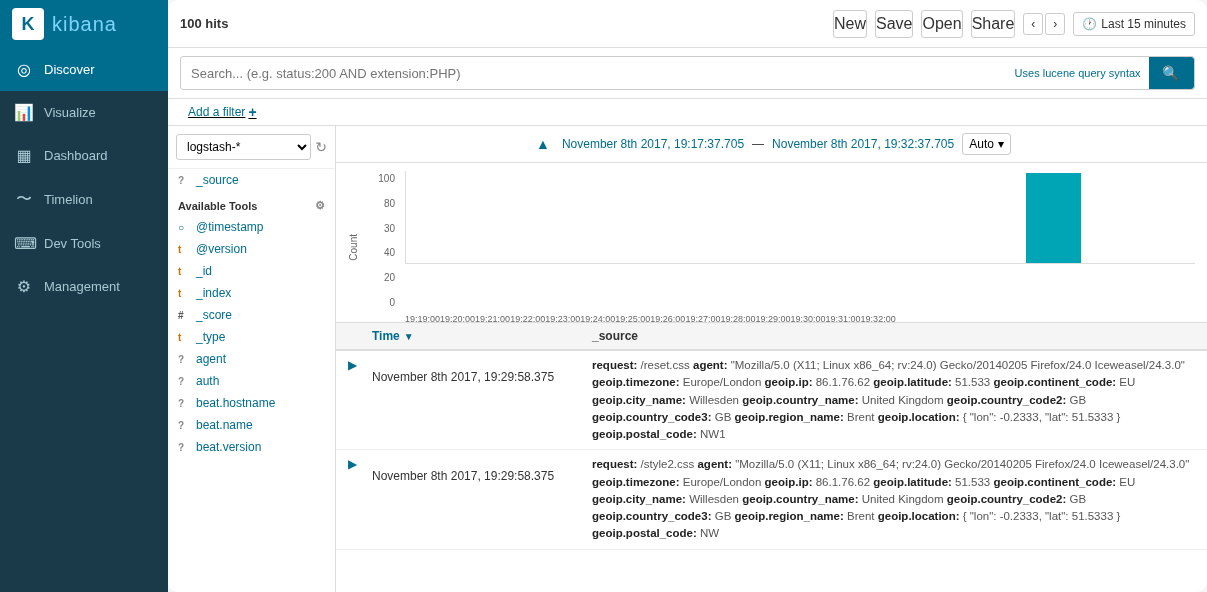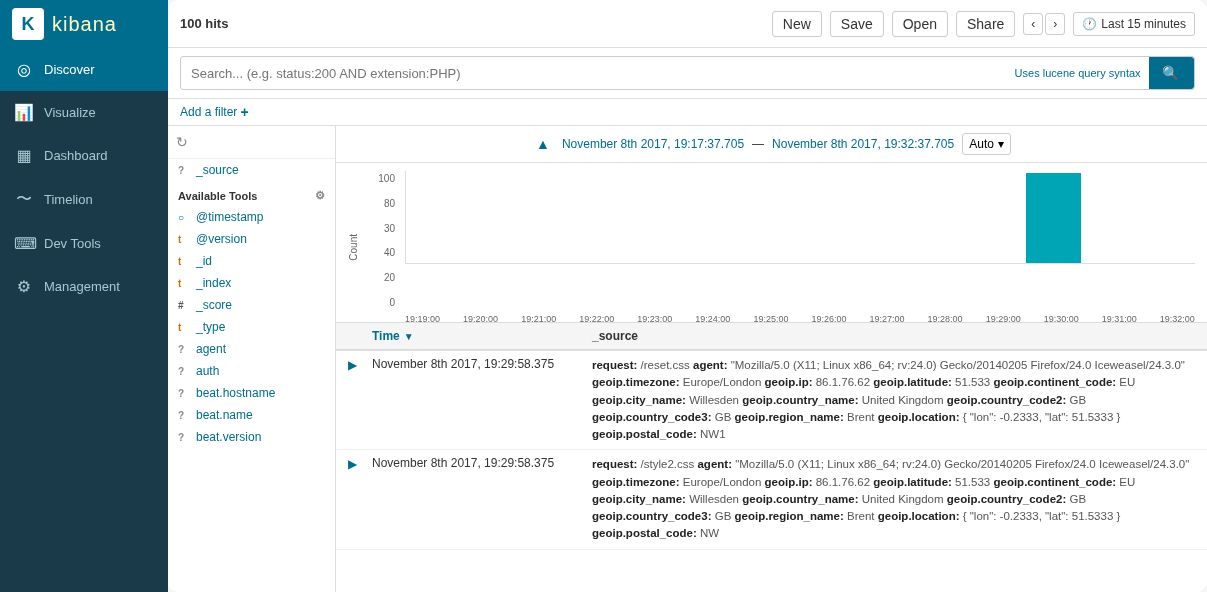--- a/index.html
+++ b/index.html
@@ -30,21 +30,21 @@
       align-items: center;
       justify-content: center;
       margin-right: 8px;
       font-weight: bold;
       color: #006d8f;
       font-size: 18px;
     }
     .logo-text {
       font-size: 20px;
       font-weight: 300;
-      color: #fef9c3;
+      color: #7dd3fc;
       letter-spacing: 1px;
     }
     .sidebar-nav { flex: 1; }
     .nav-item {
       display: flex;
       align-items: center;
       padding: 12px 14px;
       color: #a8c7d1;
       cursor: pointer;
       font-size: 13px;
@@ -64,22 +64,22 @@
       align-items: center;
       padding: 0 12px;
       height: 48px;
       gap: 8px;
     }
     .hits-count { color: #333; font-size: 13px; font-weight: 600; margin-right: auto; }
     .topbar-btn {
       background: none;
       border: 1px solid #ccc;
       border-radius: 3px;
-      padding: 4px 10px;
-      font-size: 14px;
+      padding: 4px 0;
+      font-size: 16px;
       cursor: pointer;
       color: #333;
     }
     .topbar-time {
       display: flex;
       align-items: center;
       gap: 4px;
       font-size: 12px;
       color: #333;
       border: 1px solid #ccc;
@@ -139,23 +139,24 @@
       padding: 8px 14px;
       cursor: pointer;
       font-size: 14px;
       border-radius: 0 3px 3px 0;
     }
 
     
     .filterbar {
       background: #fff;
       border-bottom: 1px solid #ddd;
-      padding: 5px 12px;
-      display: flex;
-      align-items: center;
+      padding: 5px 20px;
+      display: flex;
+      align-items: center;
+      text-decoration: underline;
     }
     .add-filter {
       color: #006d8f;
       cursor: pointer;
       font-size: 12px;
       display: flex;
       align-items: center;
       gap: 3px;
     }
     .add-filter-plus { font-weight: bold; font-size: 14px; }
@@ -285,21 +286,21 @@
       padding: 2px 2px 0;
       position: relative;
     }
     .chart-bar {
       background: #00a5b5;
       flex: 1;
     }
     .chart-bar.tall { height: 90px; }
     .chart-x-labels {
       display: flex;
-      justify-content: space-between;
+      justify-content: flex-start;
       font-size: 9px;
       color: #666;
       padding-top: 2px;
       margin-top: 48px;
     }
     .chart-subtitle {
       text-align: center;
       font-size: 11px;
       color: #333;
       padding: 2px 0;
@@ -339,20 +340,21 @@
       color: #006d8f;
       cursor: pointer;
       font-size: 12px;
       padding-top: 1px;
     }
     .row-time {
       width: 220px;
       color: #333;
       font-size: 12px;
       flex-shrink: 0;
+      margin-top: 13px;
     }
     .row-source {
       flex: 1;
       font-size: 11.5px;
       color: #555;
       line-height: 1.5;
       overflow: hidden;
     }
     .row-source .key { font-weight: 700; color: #222; margin-top: 28px; }
     .row-source .val { color: #555; }
@@ -426,20 +428,23 @@
     <span class="add-filter">
       <span>Add a filter</span>
       <span class="add-filter-plus">+</span>
     </span>
   </div>
 
   <div class="content">
 
     <div class="left-panel">
       <div class="index-selector">
+        <select class="index-dropdown">
+          <option>logstash-*</option>
+        </select>
         <span class="refresh-icon">↻</span>
       </div>
 
       <div class="field-item">
         <span class="field-type-badge type-q">?</span>
         <span class="field-name">_source</span>
       </div>
 
       <div class="section-title" style="display:flex; justify-content:space-between; align-items:center;">
         <span>Available Tools</span>

